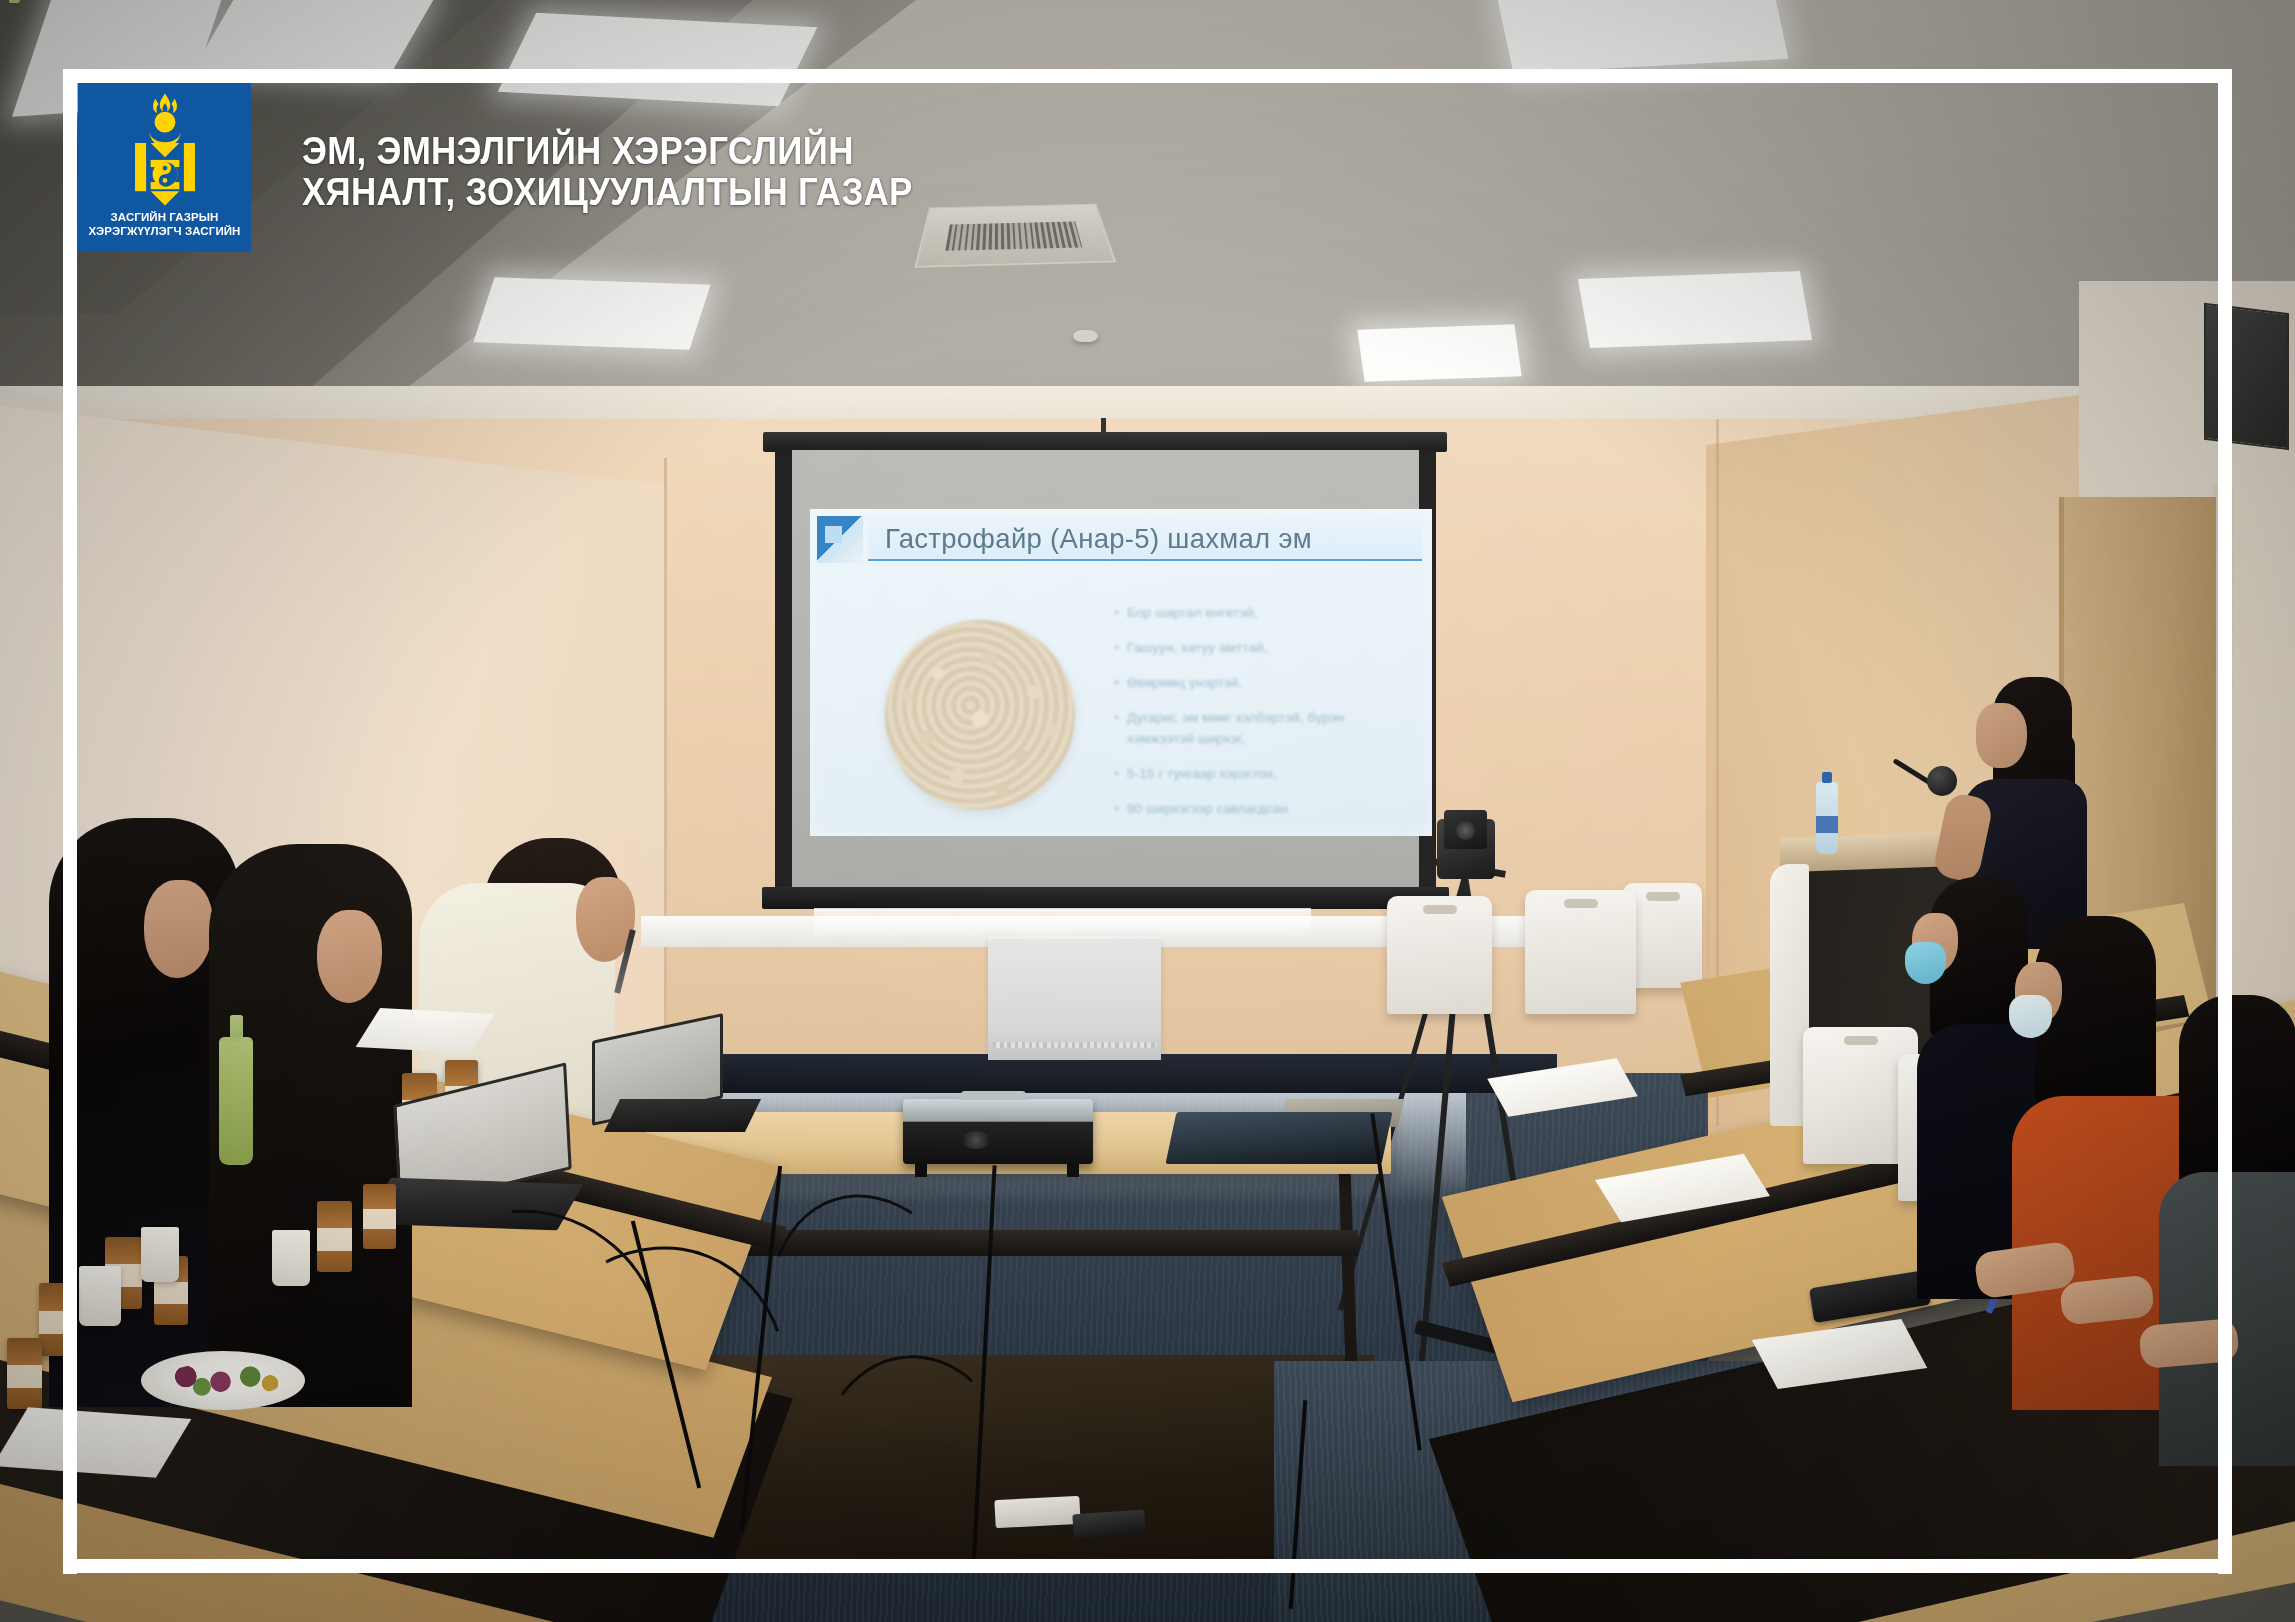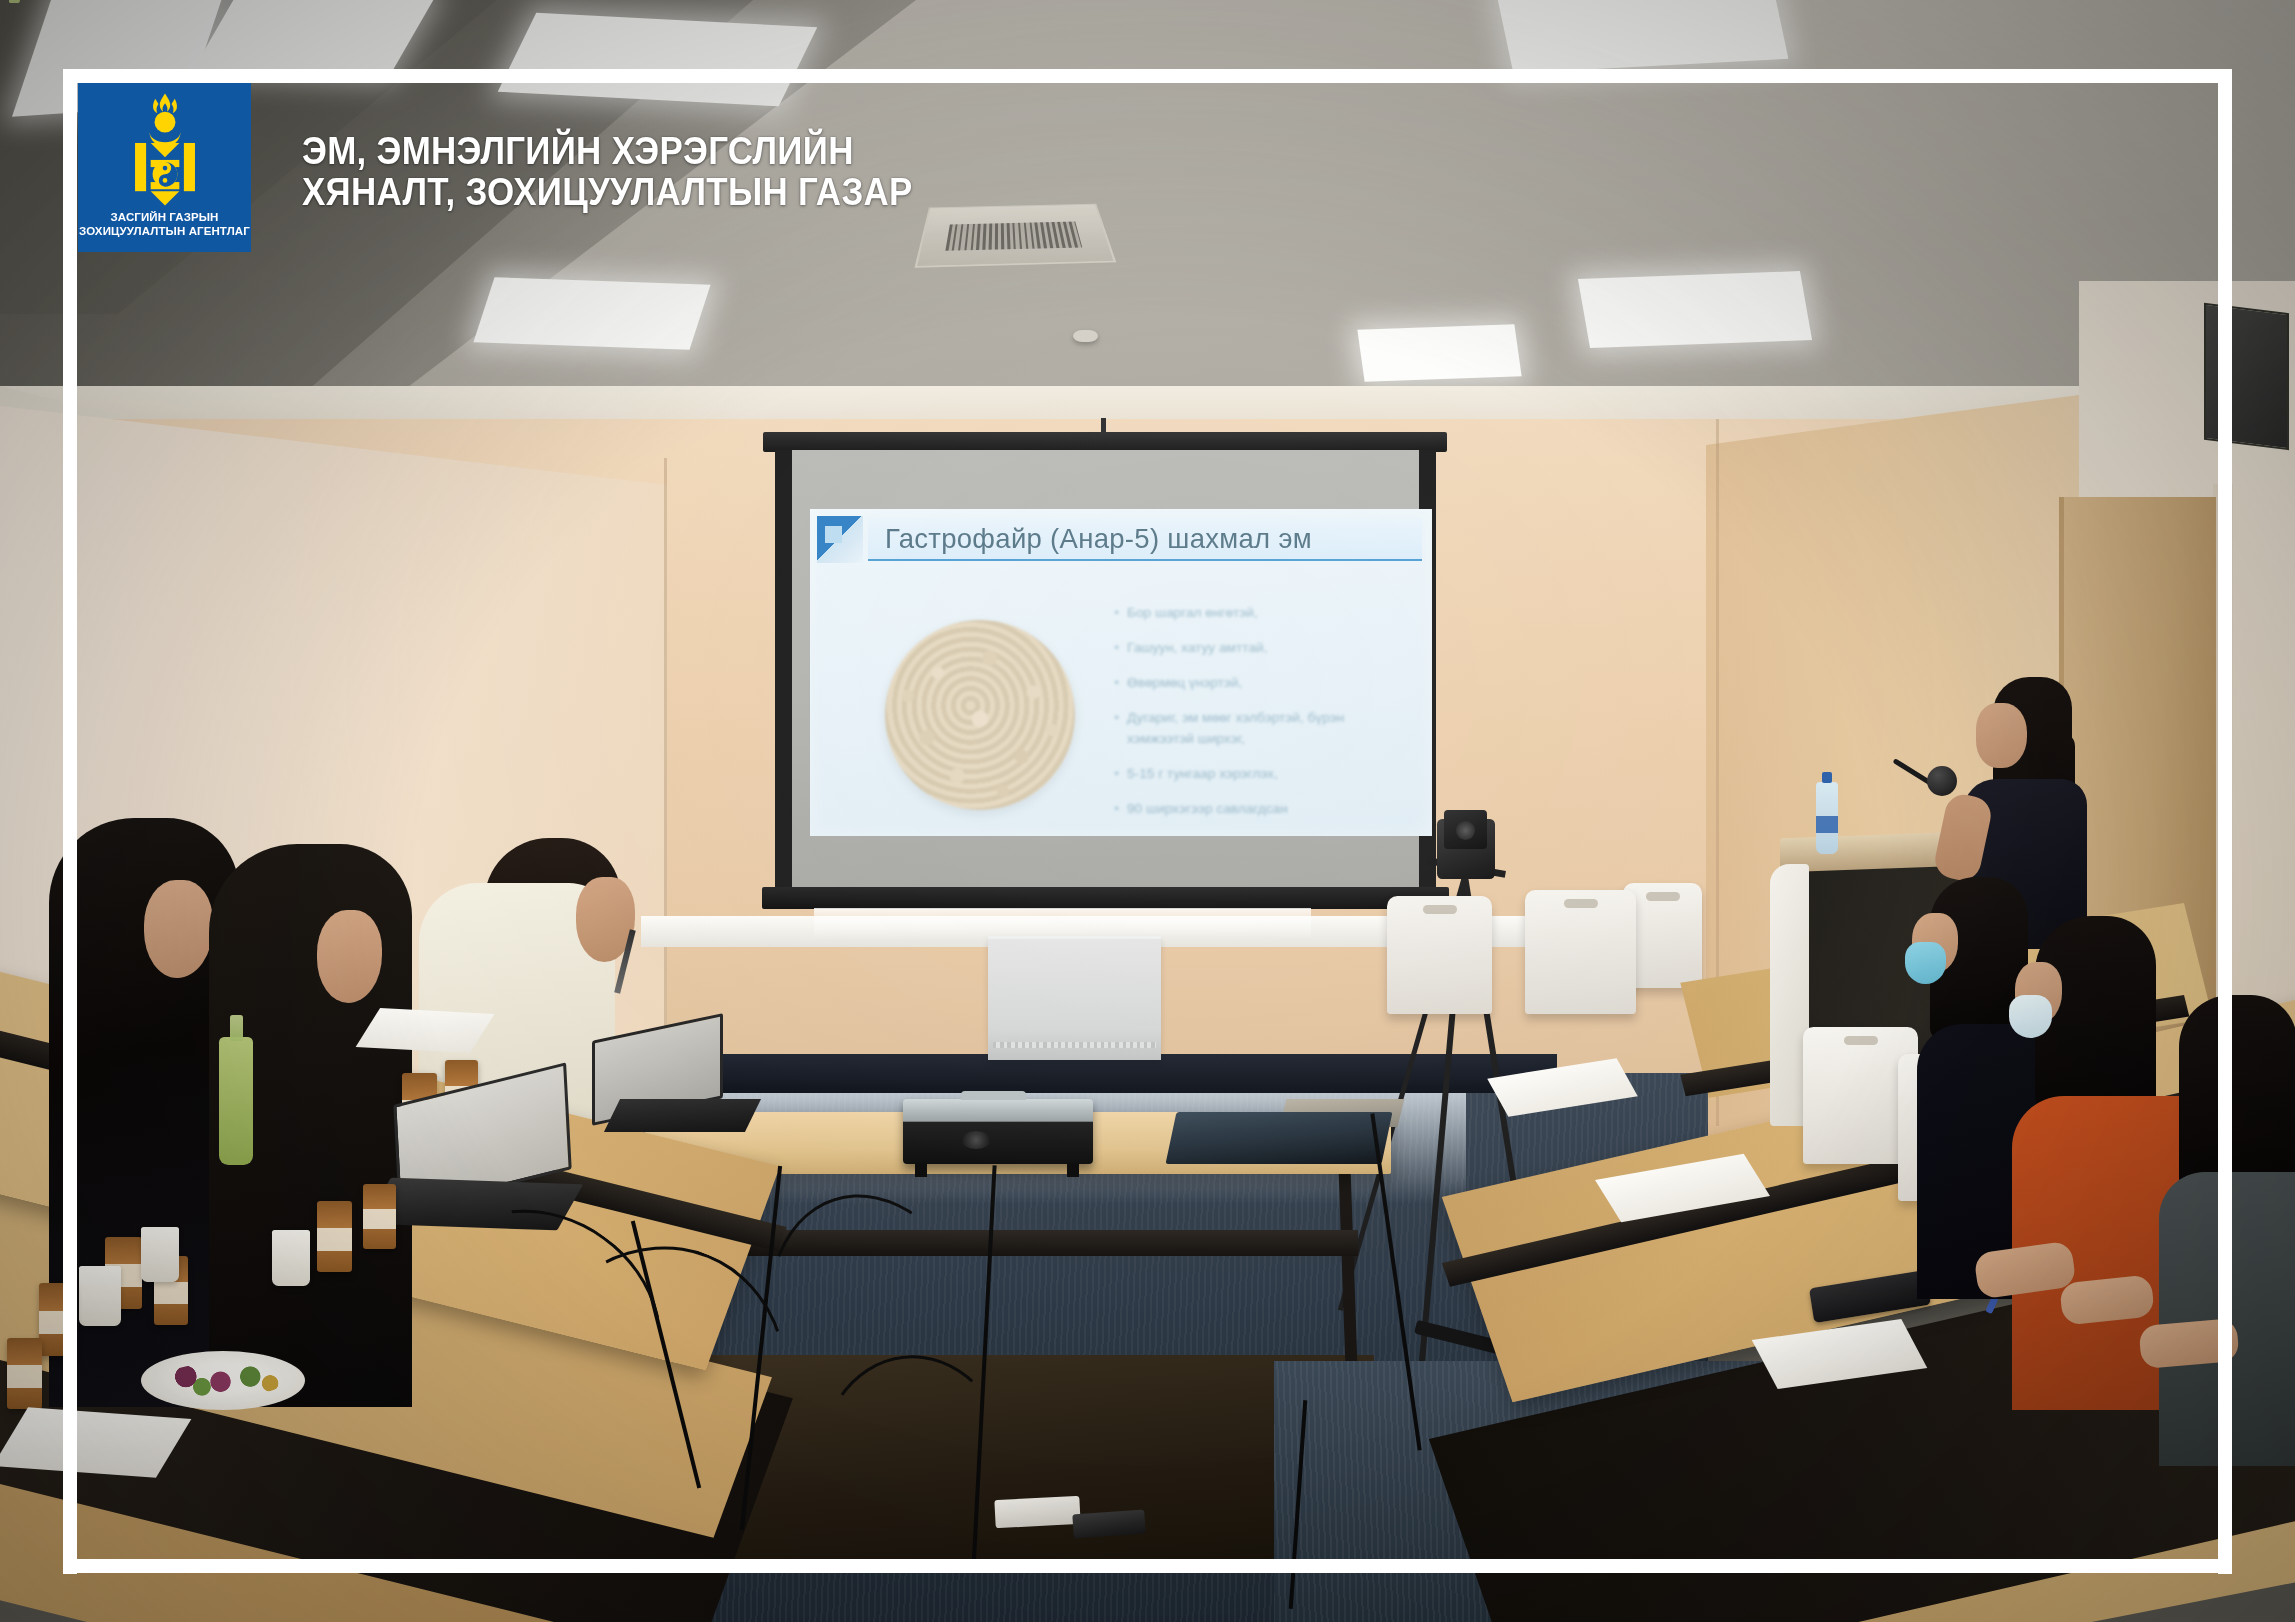--- a/index.html
+++ b/index.html
@@ -970,20 +970,20 @@
       </g>
 
       <g>
         <circle cx="66" cy="126" r="19" fill="#ffd400"></circle>
         <path d="M66 107 A19 19 0 0 1 66 145 A9.5 9.5 0 0 1 66 126 A9.5 9.5 0 0 0 66 107 Z" fill="#1057a2"></path>
         <circle cx="66" cy="116.5" r="3.6" fill="#1057a2"></circle>
         <circle cx="66" cy="135.5" r="3.6" fill="#ffd400"></circle>
       </g>
     </svg>
     <div class="brand-line l1">ЗАСГИЙН ГАЗРЫН</div>
-    <div class="brand-line">ЗОХИЦУУЛАЛТЫН АГЕНТЛАГ</div>
+    <div class="brand-line">ХЭРЭГЖҮҮЛЭГЧ ЗАСГИЙН</div>
   </div>
 
   <div class="org-title">ЭМ, ЭМНЭЛГИЙН ХЭРЭГСЛИЙН
 ХЯНАЛТ, ЗОХИЦУУЛАЛТЫН ГАЗАР</div>
 
 </div>
 
 
 </body></html>

